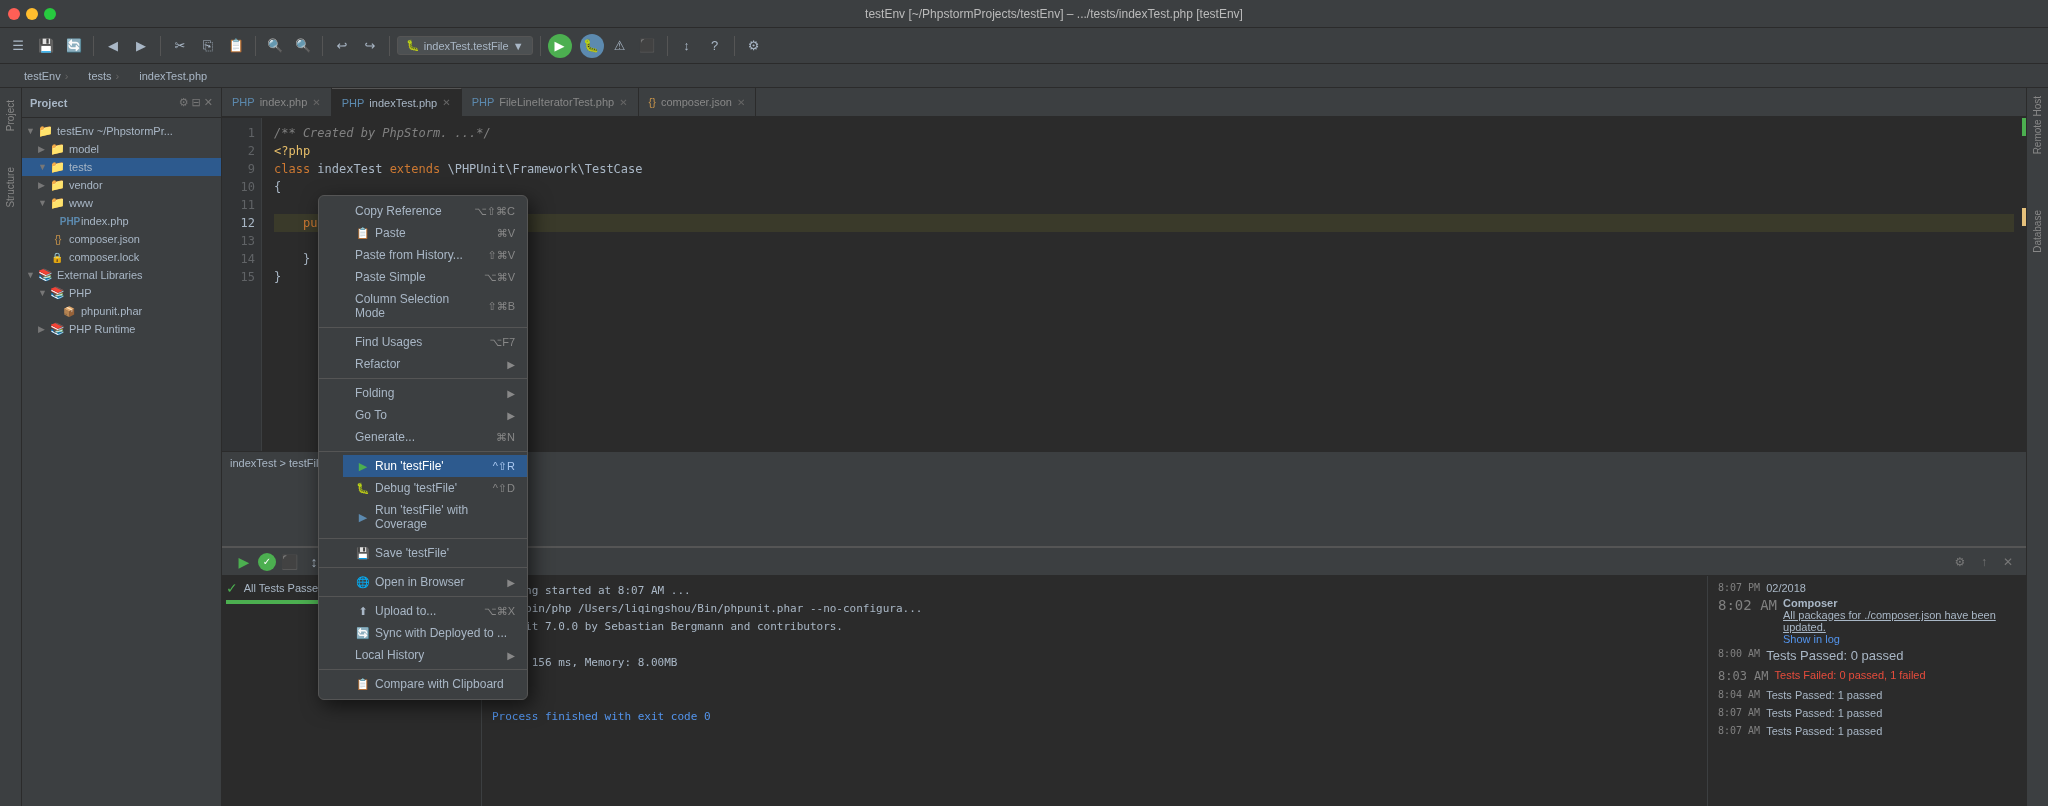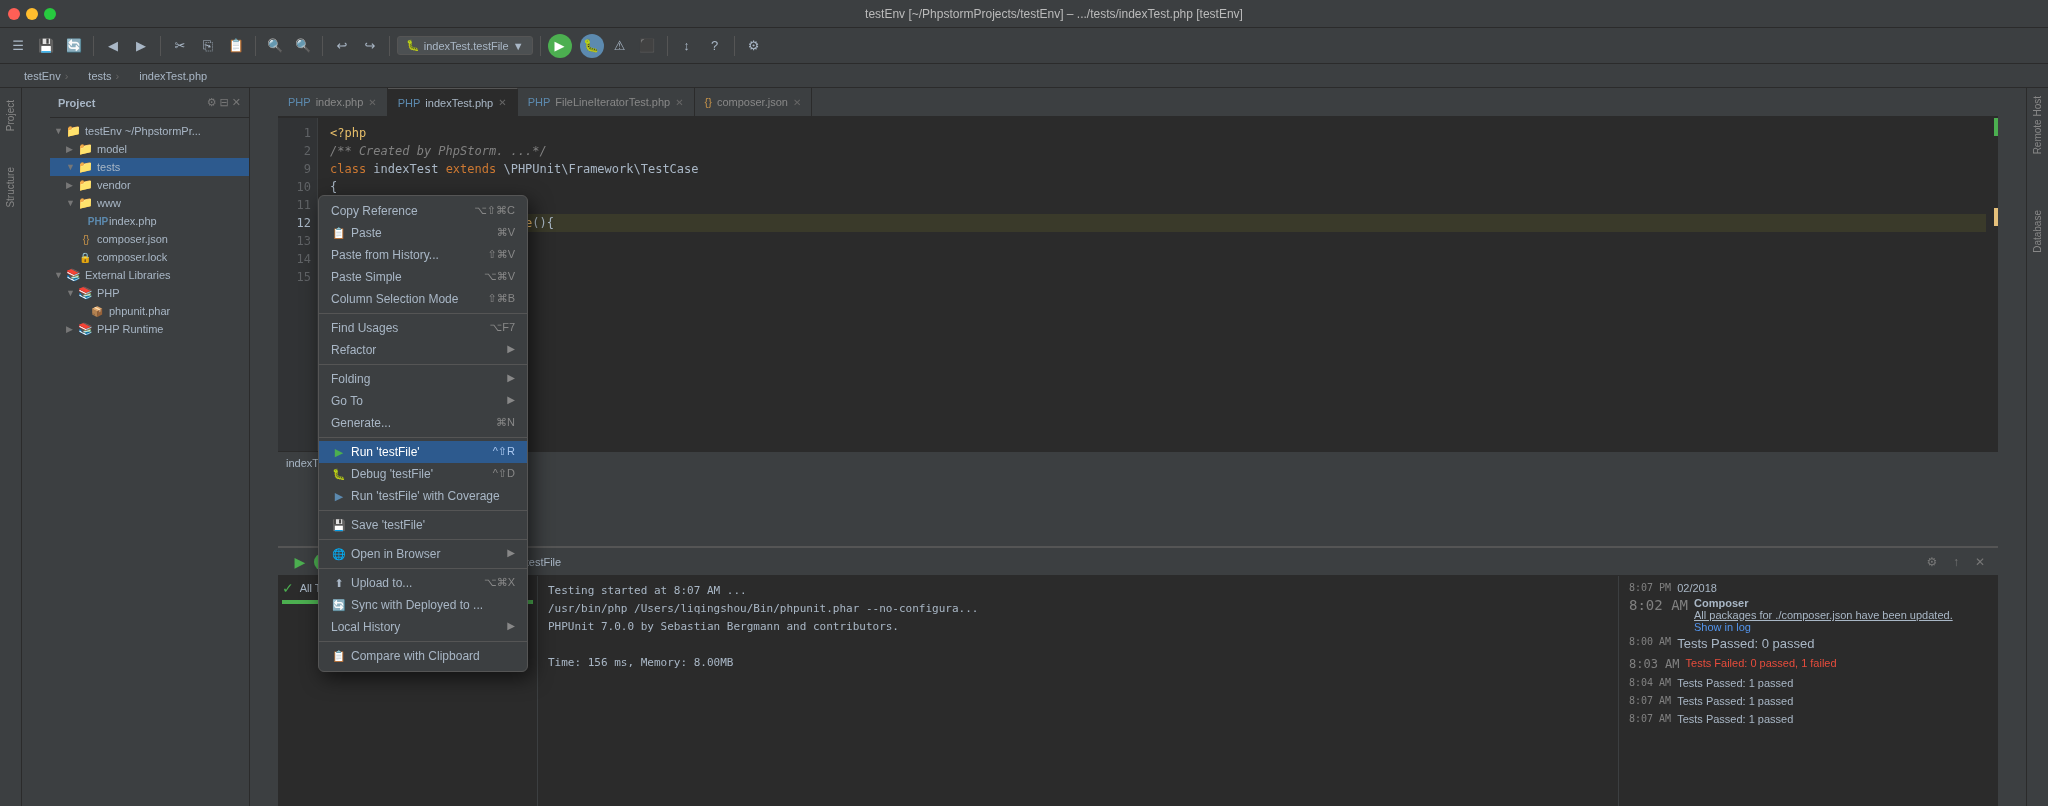--- a/index.html
+++ b/index.html
@@ -93,21 +93,20 @@
       gap: 4px;
       font-size: 11px;
     }
     .breadcrumb-item { color: #a9b7c6; cursor: pointer; margin-left: 16px; }
     .breadcrumb-sep { color: #666; }
 
     
     .main-layout {
       display: flex;
       height: calc(806px - 28px - 36px - 24px);
-      gap: 28px;
     }
 
     
     .sidebar {
       width: 200px;
       background: #3c3f41;
       border-right: 1px solid #2b2b2b;
       display: flex;
       flex-direction: column;
     }
@@ -271,21 +270,21 @@
       padding: 6px 10px;
       font-family: "Menlo", monospace;
       font-size: 11px;
       line-height: 18px;
       overflow: hidden;
       color: #a9b7c6;
       background: #2b2b2b;
     }
     .run-output .success { color: #5394ec; }
     .run-side {
-      width: 380px;
+      width: 319px;
       background: #2b2b2b;
       border-left: 1px solid #3c3f41;
       padding: 6px 10px;
       font-size: 11px;
       overflow: hidden;
     }
     .bottom-toolbar {
       display: flex;
       align-items: center;
       gap: 4px;
@@ -337,26 +336,27 @@
       background: #3c3f41;
       border: 1px solid #555;
       border-radius: 6px;
       box-shadow: 4px 6px 20px rgba(0,0,0,0.6);
       z-index: 1000;
       padding: 4px 0;
       font-size: 12px;
     }
     .cm-item {
       display: flex;
-      align-items: flex-start;
+      align-items: center;
       justify-content: space-between;
       padding: 4px 12px;
       cursor: pointer;
       color: #a9b7c6;
       position: relative;
+      margin-left: 24px;
     }
     .cm-item.selected { background: #2d5a8e; color: #fff; }
     .cm-shortcut { color: #888; font-size: 11px; white-space: nowrap; margin-left: 8px; }
     .cm-item.selected .cm-shortcut { color: #aac8f0; }
     .cm-arrow { color: #888; font-size: 10px; }
     .cm-sep { height: 1px; background: #555; margin: 3px 0; }
     .cm-icon { width: 16px; height: 14px; margin-right: 4px; display: flex; align-items: center; justify-content: center; font-size: 11px; flex-shrink: 0; }
 
     .run-all-tests-row {
       display: flex; align-items: center; gap: 6px; margin-bottom: 4px;
@@ -540,22 +540,22 @@
         <span class="ln">2</span>
         <span class="ln">9</span>
         <span class="ln">10</span>
         <span class="ln">11</span>
         <span class="ln" style="color:#a9b7c6;">12</span>
         <span class="ln">13</span>
         <span class="ln">14</span>
         <span class="ln">15</span>
       </div>
       <div class="code-area">
+        <span class="code-line"><span class="cm">/** Created by PhpStorm. ...*/</span></span>
         <span class="code-line"><span class="tag">&lt;?php</span></span>
-        <span class="code-line"><span class="cm">/** Created by PhpStorm. ...*/</span></span>
         <span class="code-line"><span class="kw">class </span><span class="cls">indexTest</span> <span class="kw">extends</span> <span class="ns">\PHPUnit\Framework\TestCase</span></span>
         <span class="code-line"><span class="punc">{</span></span>
         <span class="code-line"> </span>
         <span class="code-line highlighted">    <span class="kw">public function </span><span class="fn-name">testFile</span>(){</span>
         <span class="code-line">        <span class="cls">$this</span>-&gt;<span class="fn-name">assertTrue</span></span>
         <span class="code-line">    }</span>
         <span class="code-line">}</span>
       </div>
 
       <div style="position:absolute; right:0; top:90px; width:4px; height:18px; background:#e5c07b;"></div>
@@ -605,20 +605,21 @@
           </div>
 
           <div class="run-output">
             <div>Testing started at 8:07 AM ...</div>
             <div style="white-space:nowrap; overflow:hidden; text-overflow:ellipsis;">/usr/bin/php /Users/liqingshou/Bin/phpunit.phar --no-configura...</div>
             <div>PHPUnit 7.0.0 by Sebastian Bergmann and contributors.</div>
             <div>&nbsp;</div>
             <div>Time: 156 ms, Memory: 8.00MB</div>
             <div>&nbsp;</div>
             <div>&nbsp;</div>
+            <div class="success">Process finished with exit code 0</div>
           </div>
 
           <div class="run-side">
             <div style="display:flex; gap:6px; margin-bottom:3px;">
               <span style="color:#808080; font-size:10px; font-family:monospace; white-space:nowrap;">8:07 PM</span>
               <span style="color:#a9b7c6; font-size:11px;">02/2018</span>
             </div>
             <div style="display:flex; gap:6px; margin-bottom:3px; align-items:flex-start;">
               <span style="color:#808080; font-size:14px; font-family:monospace; white-space:nowrap;">8:02 AM</span>
               <div>

